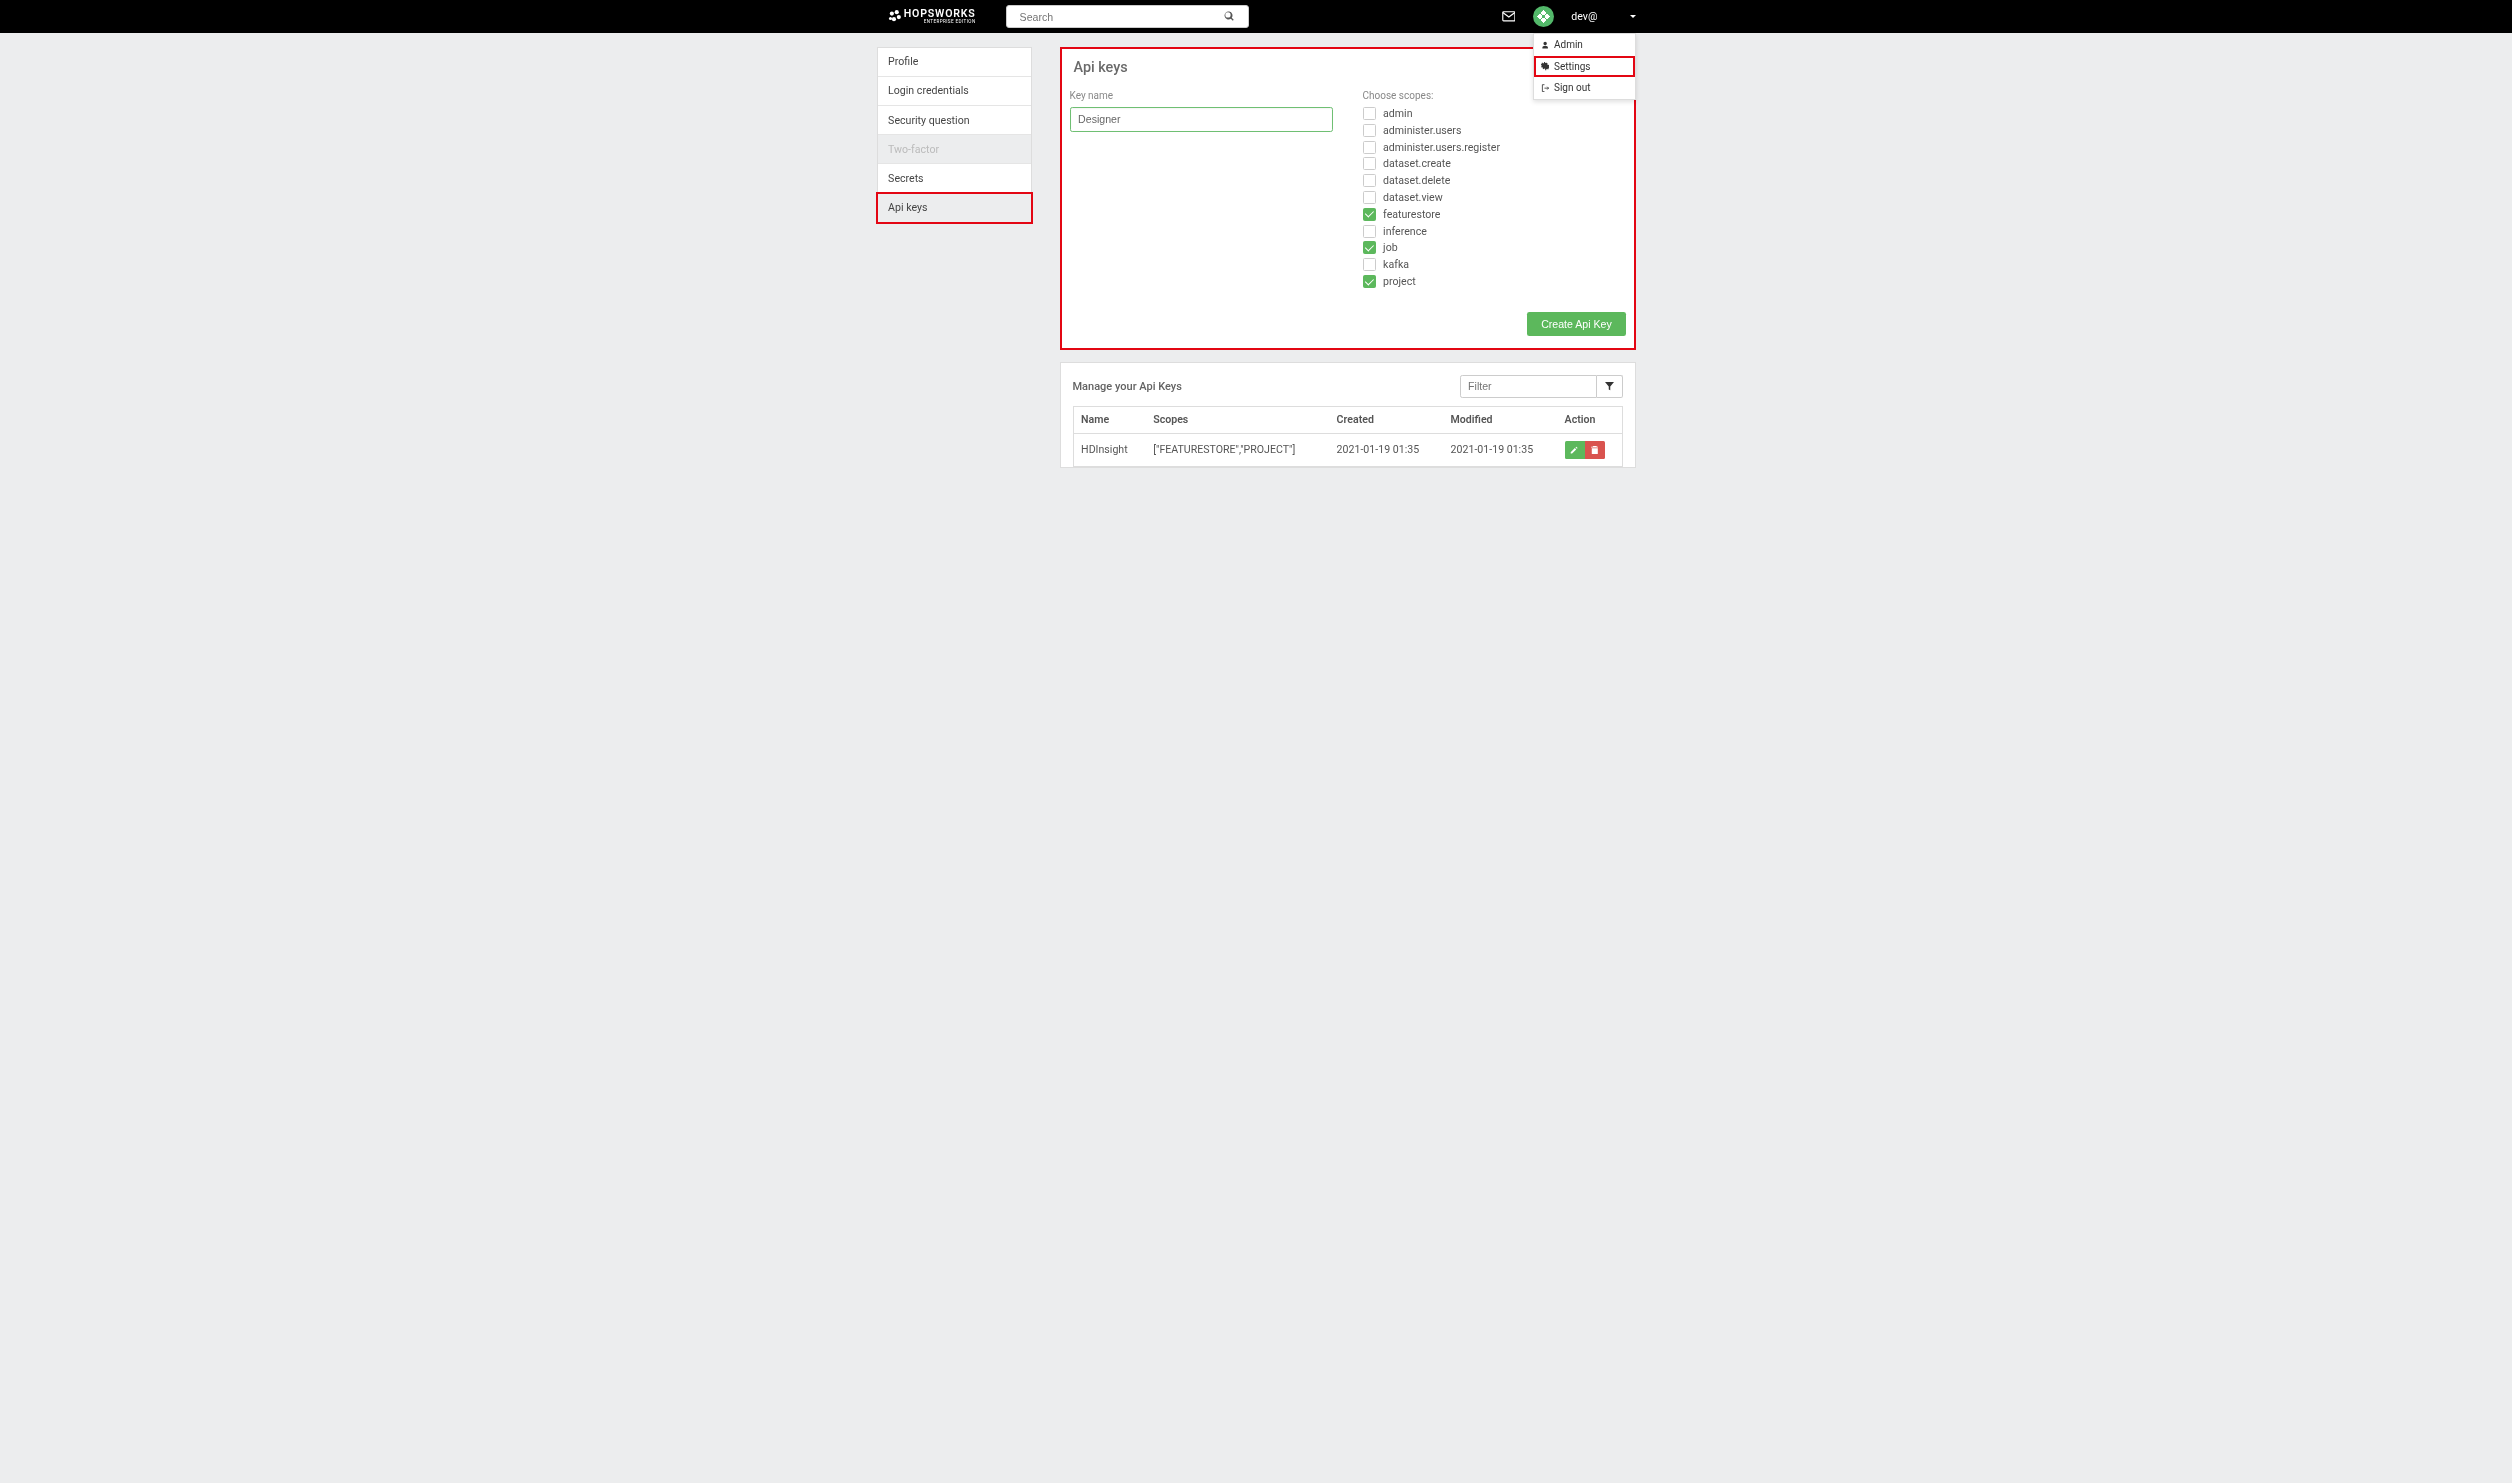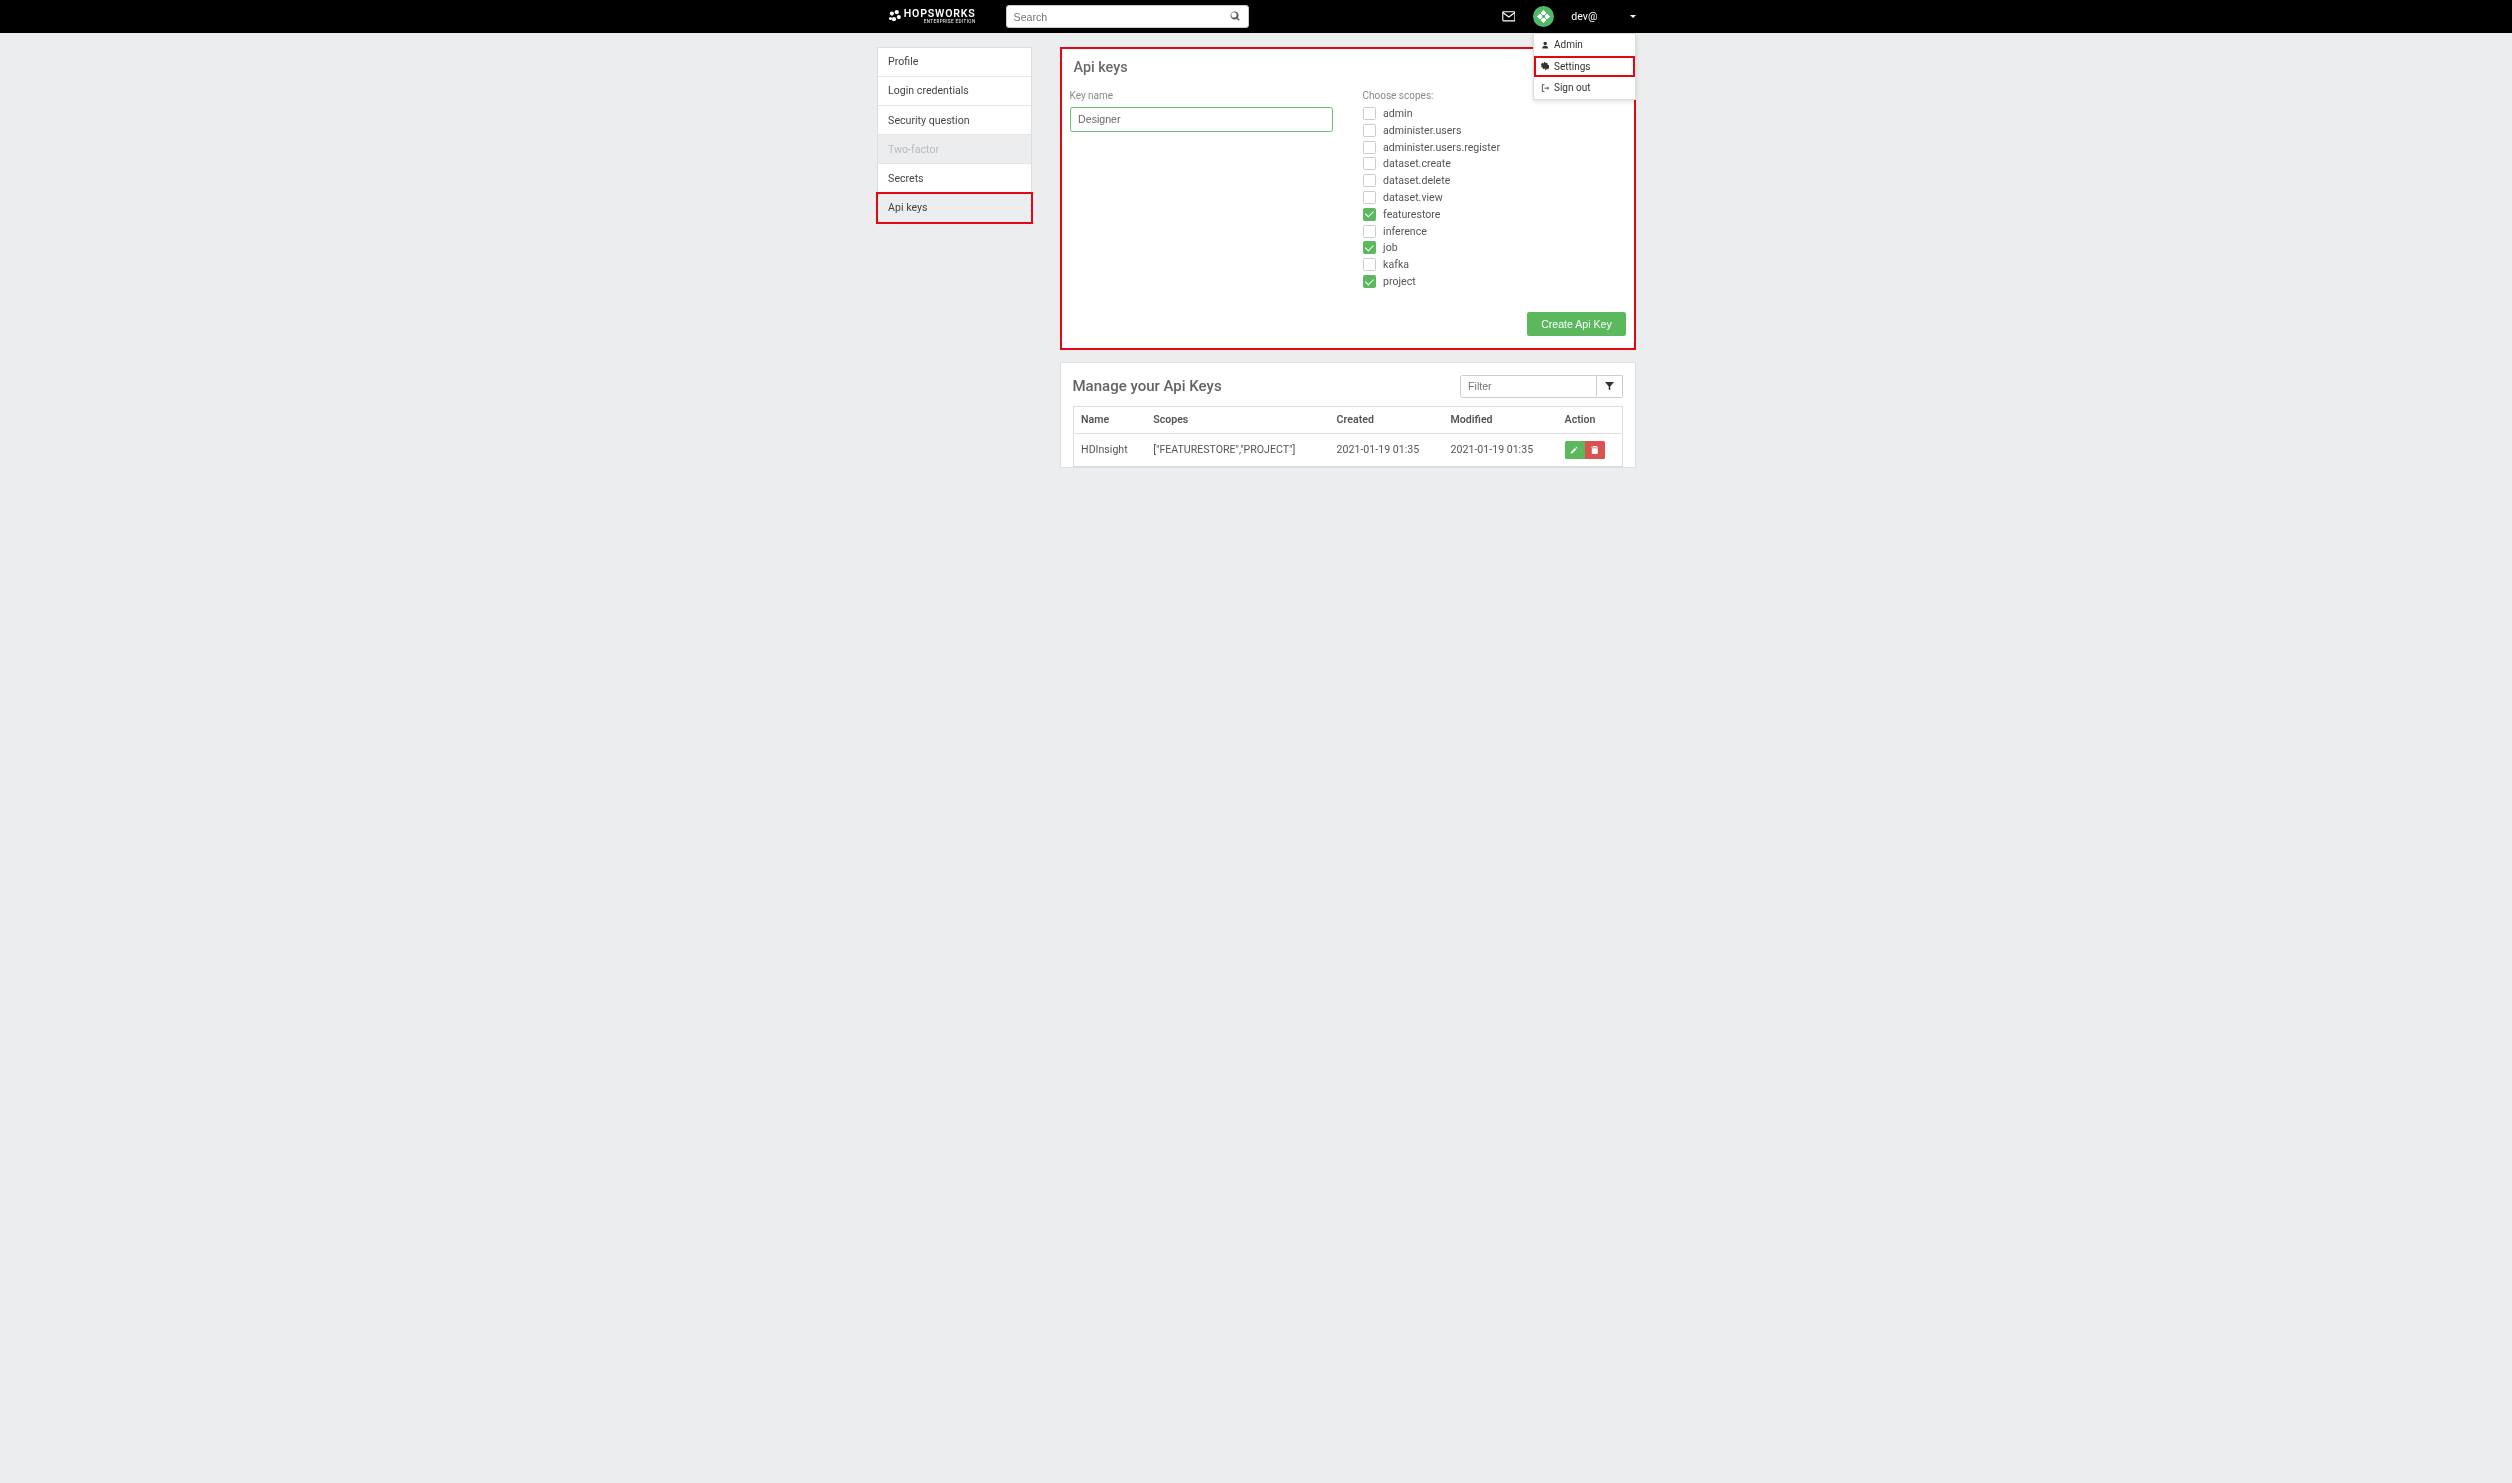--- a/index.html
+++ b/index.html
@@ -5,21 +5,21 @@
   * { box-sizing: border-box; margin: 0; padding: 0; }
   body { font-family: -apple-system, BlinkMacSystemFont, "Segoe UI", Roboto, "Helvetica Neue", Arial, sans-serif; background: #ecedee; color: #333; font-size: 10.6px; }
 
   
   .topnav { background: #000; height: 33px; display: flex; align-items: center; padding: 0 12px; position: relative; }
   .nav-inner { max-width: 759px; margin: 0 auto; width: 100%; display: flex; align-items: center; position: relative; height: 33px; }
   .logo { display: flex; align-items: center; color: #fff; font-weight: 600; letter-spacing: 0.8px; gap: 0; margin-left: 10.6px; }
   .logo-mark { width: 16.7px; height: 16.7px; }
   .logo-text { display: flex; flex-direction: column; line-height: 1; }
   .logo-small { font-size: 4.6px; letter-spacing: 0.4px; font-weight: 400; text-align: right; }
-  .search-wrap { margin-left: 30px; background: #fff; border-radius: 3px; display: flex; align-items: center; width: 243px; height: 23px; padding: 0 7px; border: 0.8px solid #ccc; }
+  .search-wrap { margin-left: 30px; background: #fff; border-radius: 3px; display: flex; align-items: center; width: 243px; height: 23px; padding: 0 13px; border: 0.8px solid #ccc; }
   .search-wrap input { border: none; outline: none; flex: 1; font-size: 10.6px; color: #555; }
   .search-icon { width: 10.6px; height: 10.6px; color: #555; }
   .nav-spacer { flex: 1; }
   .mail-icon { color: #fff; margin-right: 18px; }
   .user-area { display: flex; align-items: center; gap: 17px; color: #fff; cursor: pointer; text-align: right; }
   .avatar { width: 21px; height: 21px; border-radius: 50%; background: #53b86a; position: relative; overflow: hidden; }
   .avatar::before { content:""; position:absolute; inset:3px; border-radius:50%; background:
     radial-gradient(circle at 50% 25%, #fff 2.3px, transparent 2.3px),
     radial-gradient(circle at 25% 50%, #fff 2.3px, transparent 2.3px),
     radial-gradient(circle at 75% 50%, #fff 2.3px, transparent 2.3px),
@@ -54,21 +54,21 @@
   .scopes-col { flex: 1; }
   .scope-row { display:flex; align-items:center; gap:7.6px; margin-bottom: 3.8px; font-size: 10.6px; color: #555; cursor:pointer; }
   .cb { width:13px; height:13px; border:0.8px solid #ccc; border-radius:1.5px; display:flex; align-items:center; justify-content:center; }
   .cb.checked { background:#5cb85c; border-color:#5cb85c; }
   .cb.checked::after { content:""; width:3.8px; height:6.8px; border:solid #fff; border-width:0 1.5px 1.5px 0; transform: rotate(45deg) translate(-0.8px,-0.8px); }
   .create-row { display:flex; justify-content:flex-end; margin-top: 20px; }
   .btn-create { background:#5cb85c; color:#fff; border:none; border-radius:2.3px; padding: 6px 13.7px; font-size: 10.6px; cursor:pointer; }
 
   
   .manage-header { display:flex; align-items:center; justify-content:space-between; padding: 12px 12px 7.6px; }
-  .manage-title { font-size: 15px; font-weight: 500; color: #636363; }
+  .manage-title { font-size: 11px; font-weight: 500; color: #636363; }
   .filter-group { display:flex; }
   .filter-input { border:0.8px solid #ccc; border-radius: 2.3px 0 0 2.3px; padding: 4.6px 7.6px; font-size: 10.6px; width: 137px; outline:none; }
   .filter-btn { border:0.8px solid #ccc; border-left:none; background:#fff; width: 26px; border-radius: 0 2.3px 2.3px 0; display:flex; align-items:center; justify-content:center; cursor:pointer; }
   .table { width: calc(100% - 24px); margin: 0 12px; border-collapse: collapse; border:0.8px solid #ddd; }
   .table th, .table td { text-align:left; padding: 6.8px 7.6px; border-bottom:0.8px solid #ddd; font-size: 10.6px; color:#555; }
   .table th { font-weight: 600; background:#fff; }
   .action-btns { display:inline-flex; border-radius:1.5px; overflow:hidden; }
   .action-edit { background:#5cb85c; color:#fff; width:20px; height:18px; display:flex; align-items:center; justify-content:center; cursor:pointer; }
   .action-del { background:#d9534f; color:#fff; width:20px; height:18px; display:flex; align-items:center; justify-content:center; cursor:pointer; }
   .delete-all-row { display:flex; justify-content:flex-end; padding: 10.6px 12px; }

